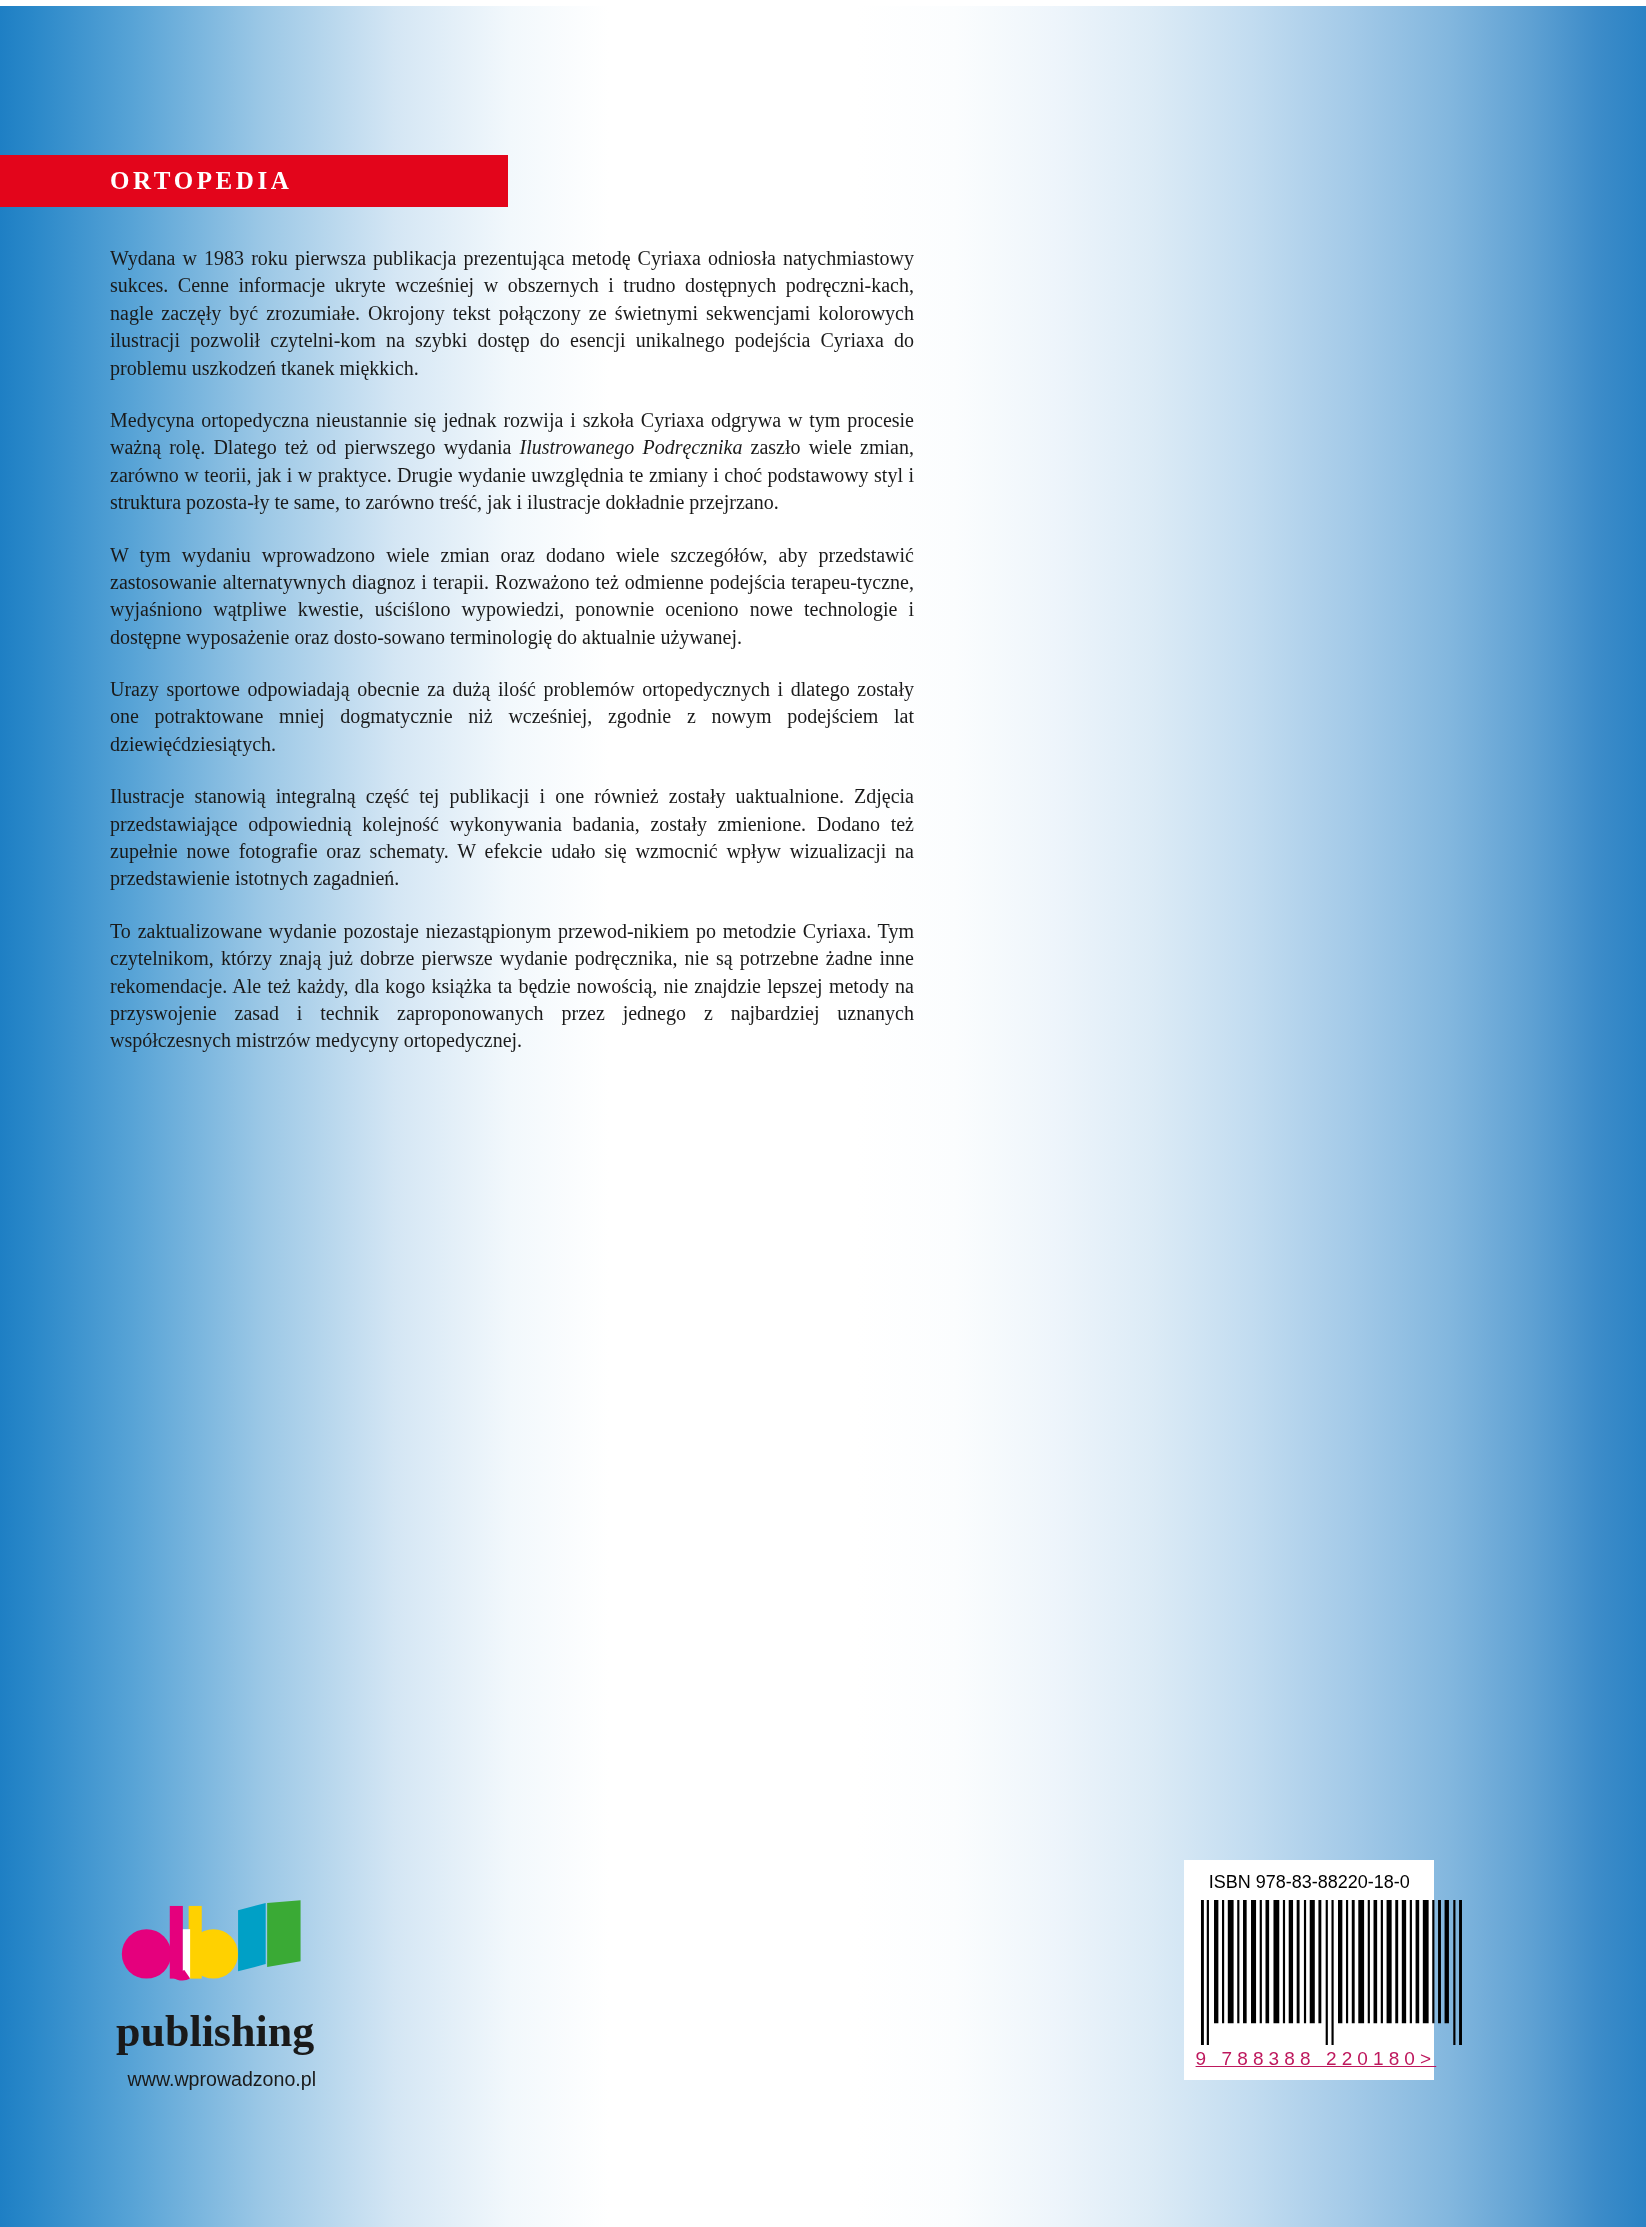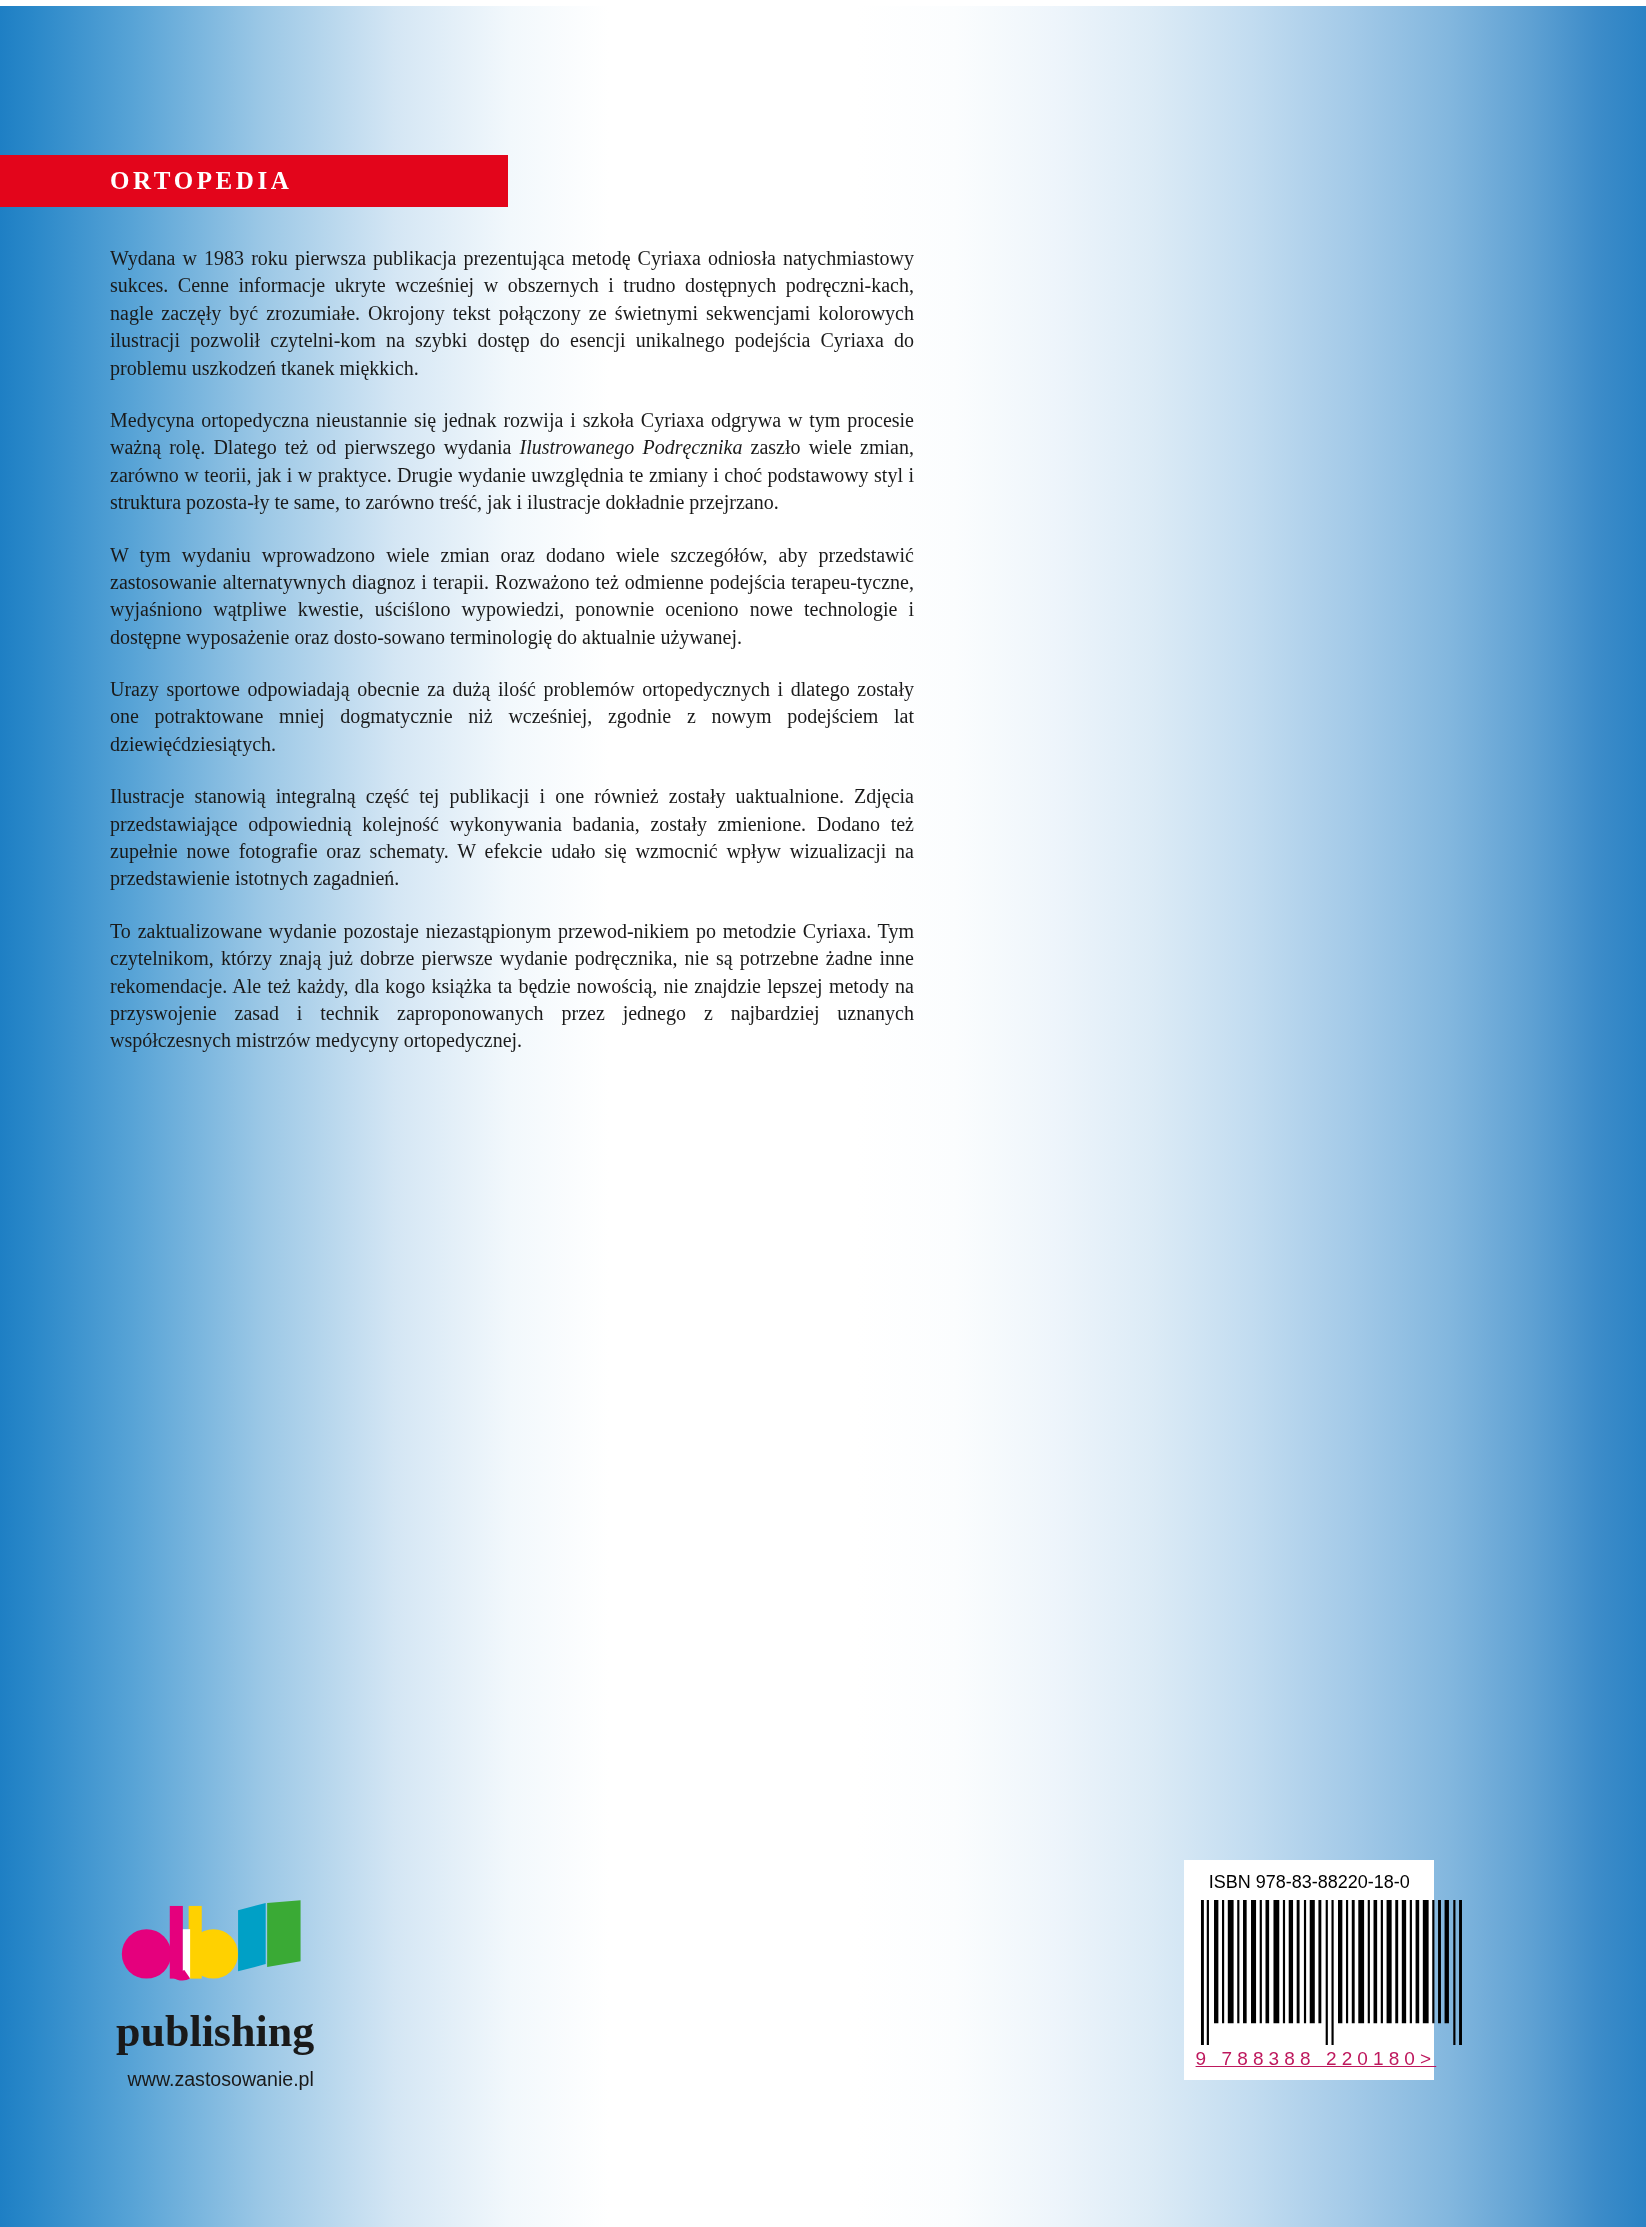--- a/index.html
+++ b/index.html
@@ -186,21 +186,21 @@
         <path d="M92,40 l10,0 l0,68 l-10,0 Z" fill="#ffffff"></path>
 
         <path d="M168,14 l38,-10 l0,84 l-38,10 Z" fill="#00a0c6"></path>
 
         <path d="M208,4 l46,-4 l0,84 l-46,8 Z" fill="#3aaa35"></path>
 
         <path d="M76,104 a18,14 0 0,0 26,4 l-8,-12 Z" fill="#e5007d"></path>
       </svg>
     </div>
     <div class="publisher-name">publishing</div>
-    <div class="publisher-url">www.zastosowanie.pl</div>
+    <div class="publisher-url">www.wprowadzono.pl</div>
   </div>
 
   <div class="isbn-block">
     <div class="isbn-text">ISBN 978-83-88220-18-0</div>
     <div class="barcode">
       <svg width="280" height="145" viewBox="0 0 386 200" xmlns="http://www.w3.org/2000/svg">
         <g fill="#000000">
           <rect x="4" y="0" width="4" height="200"></rect>
           <rect x="12" y="0" width="3" height="200"></rect>
           <rect x="22" y="0" width="6" height="170"></rect>

